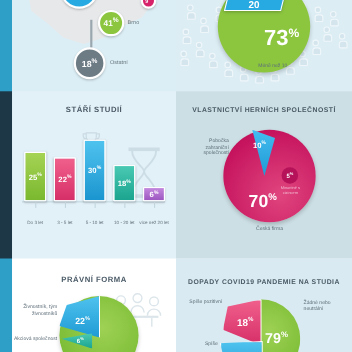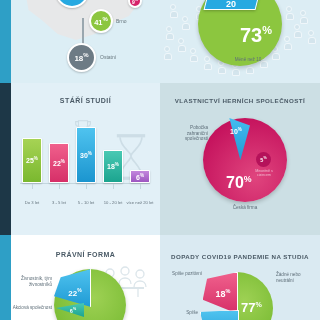--- a/index.html
+++ b/index.html
@@ -355,21 +355,21 @@
     <div class="pie-lbl" style="left:12px;top:305px;width:40px;text-align:right;">Akciová společnost</div>
   </div>
 
   <div>
     <div class="sec-title" style="left:160px;top:253px;width:160px;font-size:6.2px;">DOPADY COVID19 PANDEMIE NA STUDIA</div>
 
     <div style="position:absolute;left:236px;top:272px;width:36px;height:72px;
                 background:radial-gradient(circle at 20% 40%, #9ed154 0%, #79bb33 80%);
                 border-radius:0 36px 36px 0;border-left:1.5px solid #fff;"></div>
     <div class="pie-val" style="left:241px;top:300px;font-size:13px;">
-      <span>77</span><span class="pc">%</span>
+      <span>79</span><span class="pc">%</span>
     </div>
 
     <div style="position:absolute;left:202px;top:272px;width:34px;height:40px;
                 background:linear-gradient(#f0608c,#d62f68);
                 clip-path:polygon(100% 0,100% 100%,2% 66%,14% 16%);
                 border:1px solid #fff;
                 display:flex;align-items:center;justify-content:center;">
       <span style="color:#fff;font-weight:bold;font-size:9px;margin-left:6px;">
         <span>18</span><span class="pc" style="font-size:5.5px;vertical-align:super;">%</span>
       </span>

